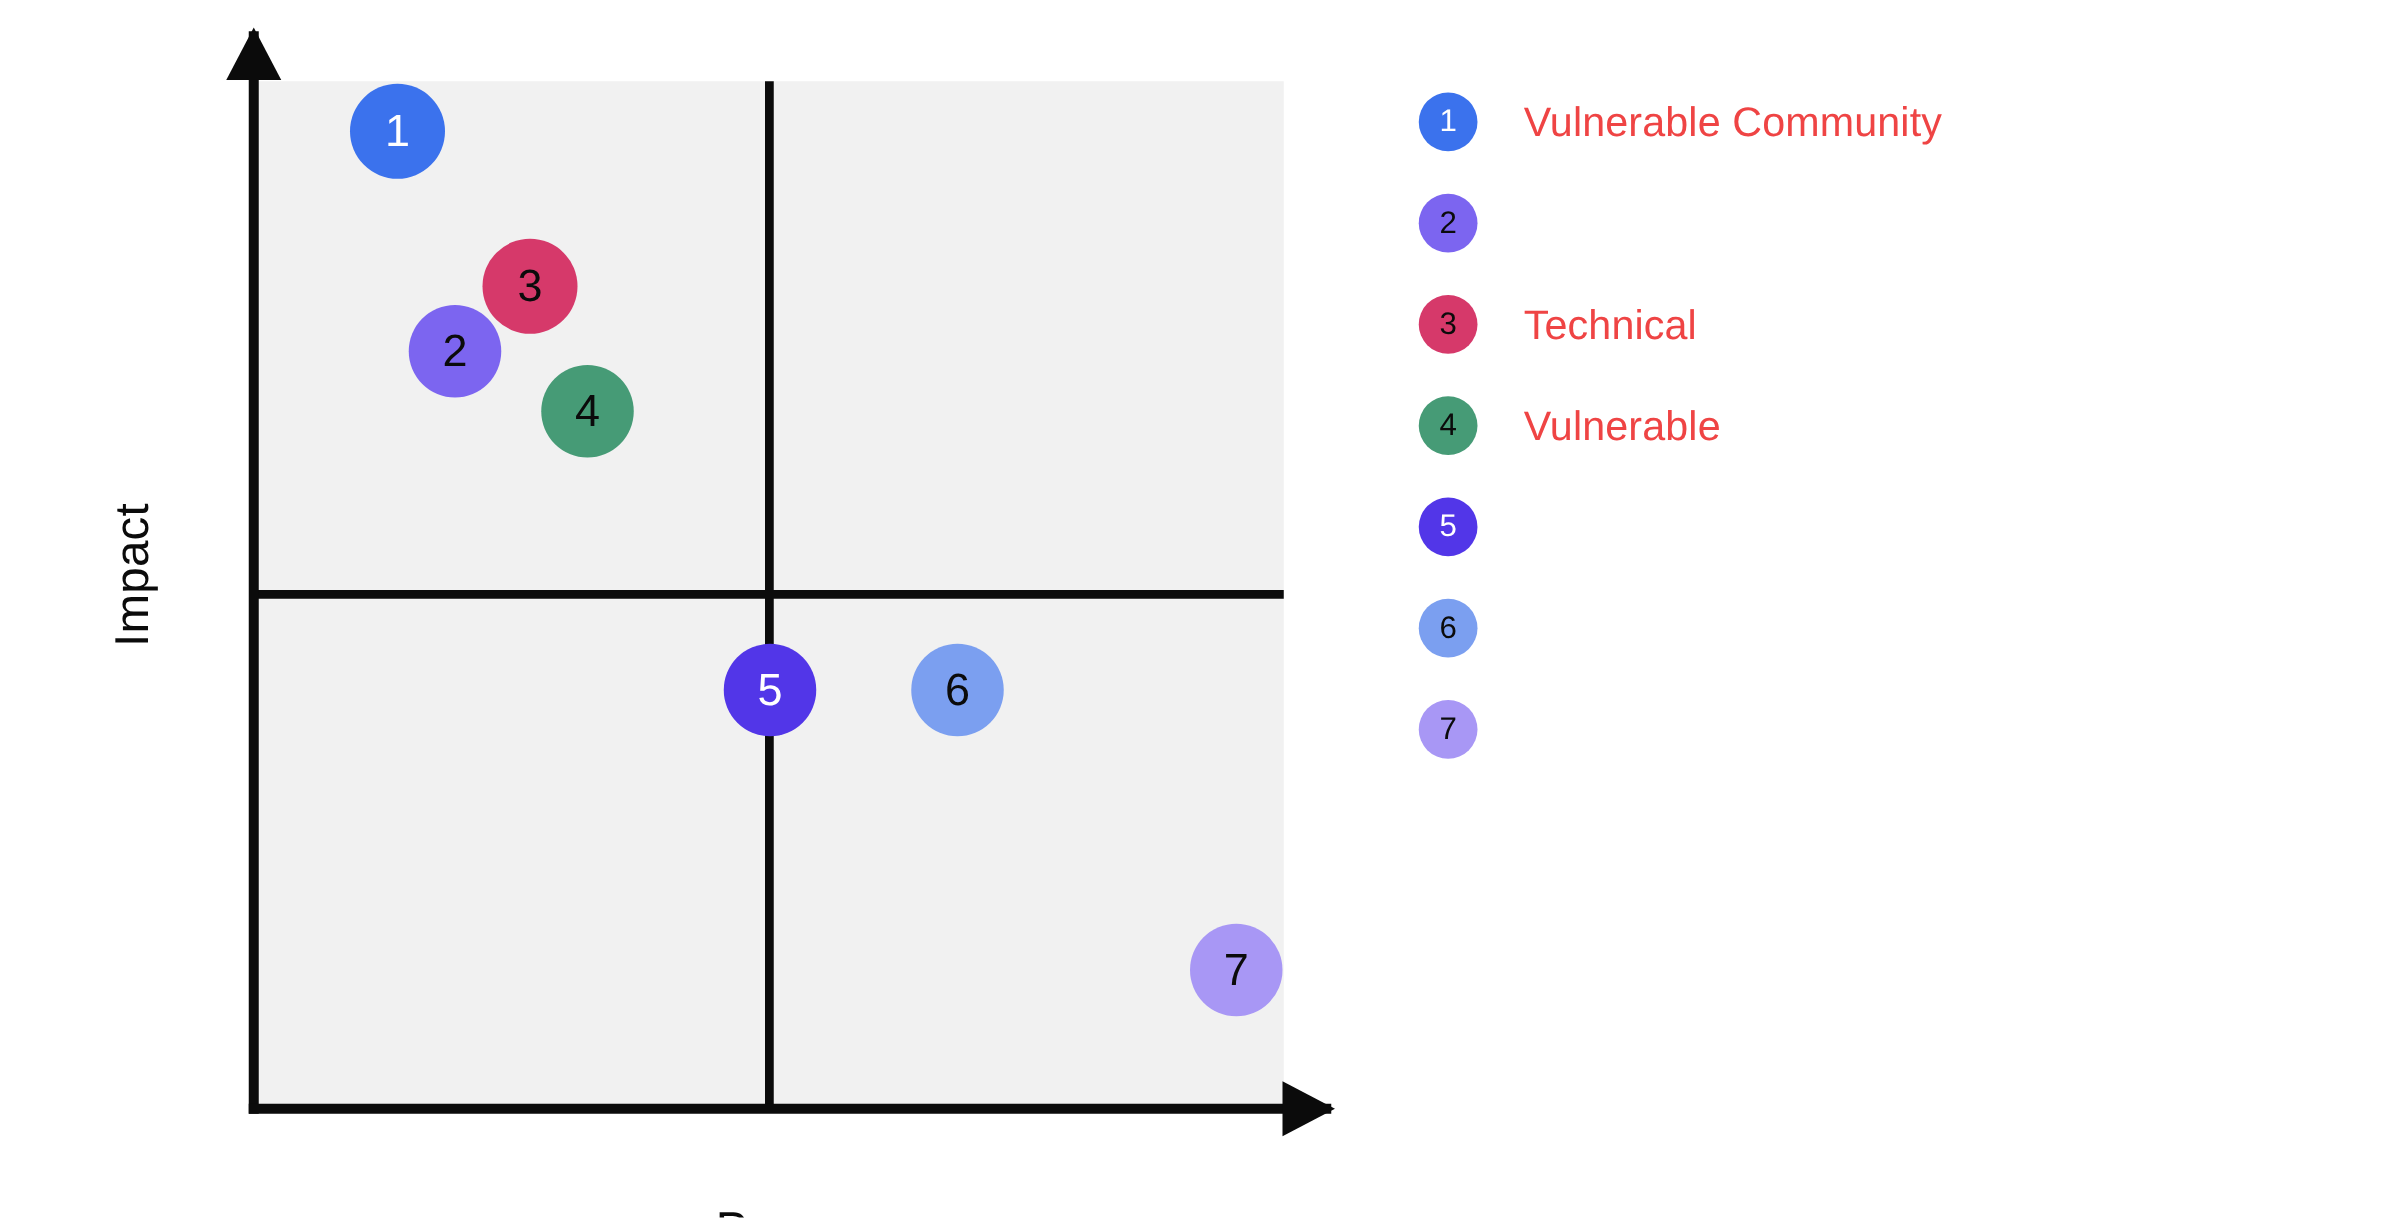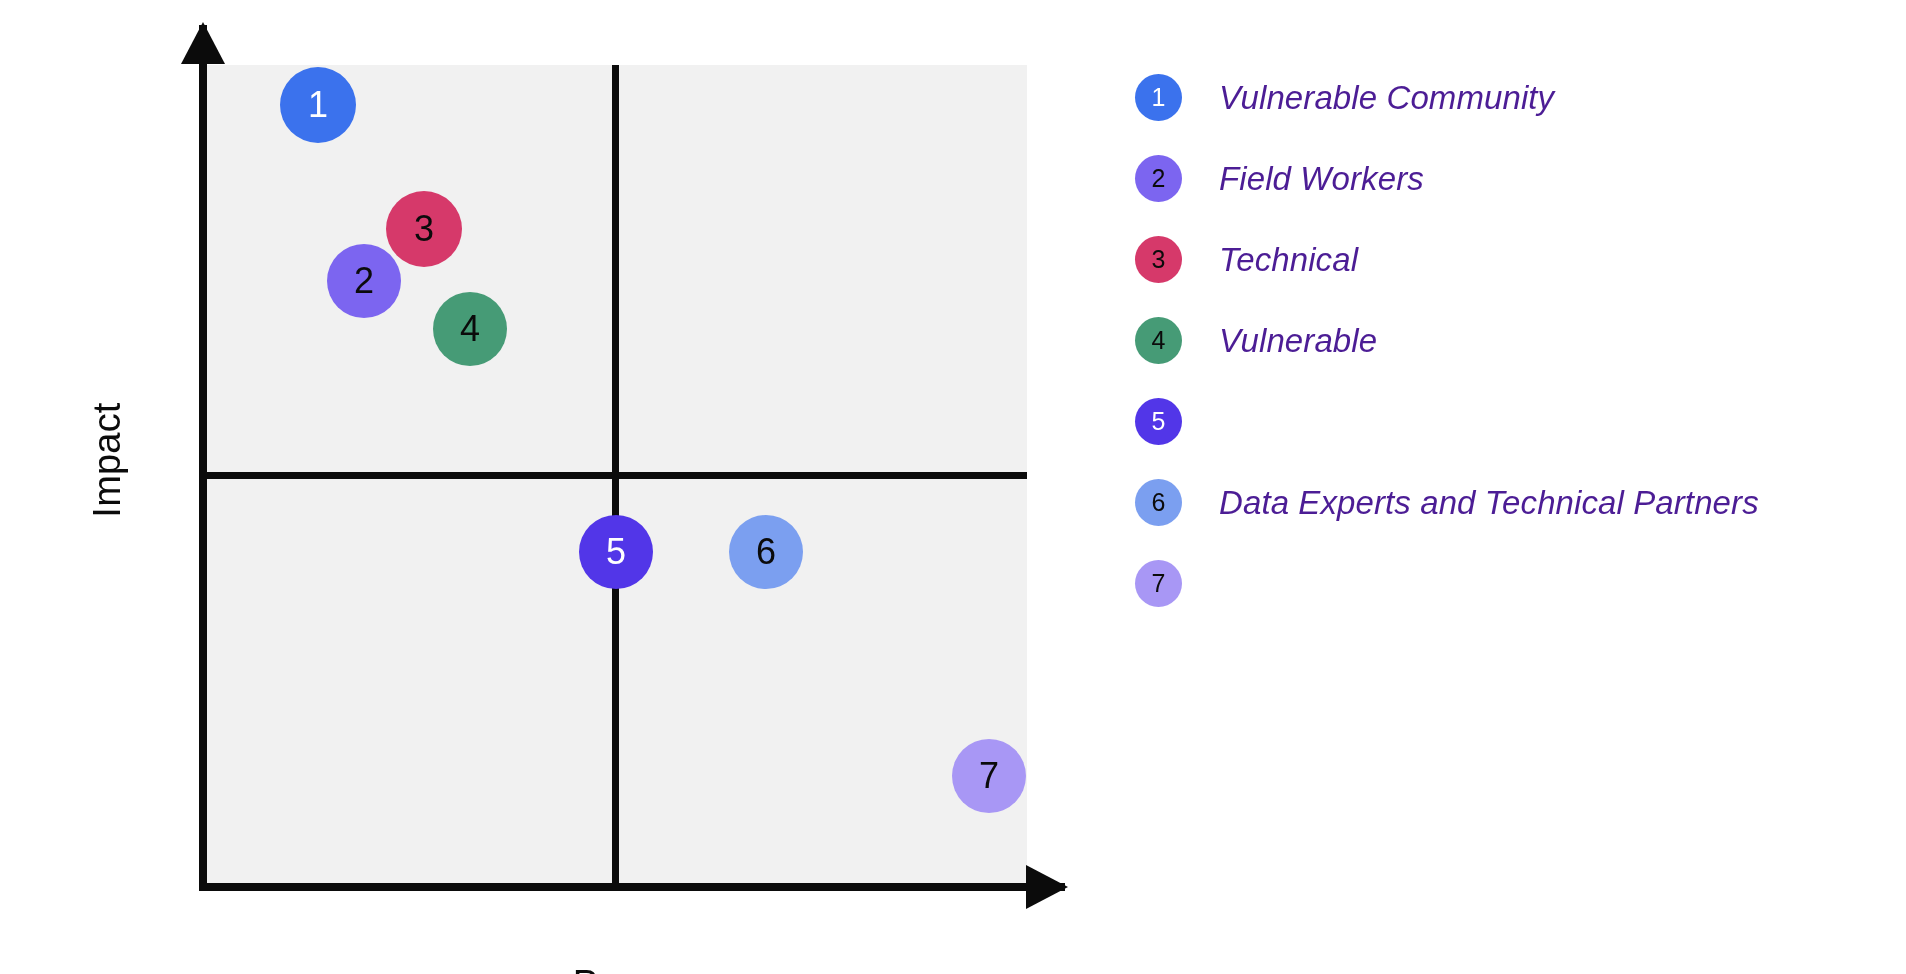--- a/index.html
+++ b/index.html
@@ -141,24 +141,23 @@
     align-items: center;
     justify-content: center;
     font-size: 25px;
     line-height: 1;
     flex: 0 0 auto;
     user-select: none;
   }
   .legend-label {
     margin-left: 37px;
     font-size: 33px;
-    color: #4c1d95;
+    color: #ef4444;
     white-space: nowrap;
     letter-spacing: 0.1px;
-    font-style: italic;
   }
 </style>
 </head>
 <body>
 
 <div id="stage">
 
   <div class="plot-wrap">
     <div class="plot-bg"></div>
     <div class="divider-v"></div>
@@ -182,35 +181,33 @@
       </div>
   </div>
 
   <div class="legend" id="legend-list">
       <div class="legend-item">
         <div class="legend-marker" style="background: rgb(59, 114, 237); color: rgb(255, 255, 255);">1</div>
         <div class="legend-label">Vulnerable Community</div>
       </div>
       <div class="legend-item">
         <div class="legend-marker" style="background: rgb(124, 101, 240); color: rgb(11, 11, 11);">2</div>
-        <div class="legend-label">Field Workers</div>
       </div>
       <div class="legend-item">
         <div class="legend-marker" style="background: rgb(214, 57, 106); color: rgb(11, 11, 11);">3</div>
         <div class="legend-label">Technical</div>
       </div>
       <div class="legend-item">
         <div class="legend-marker" style="background: rgb(70, 155, 118); color: rgb(11, 11, 11);">4</div>
         <div class="legend-label">Vulnerable</div>
       </div>
       <div class="legend-item">
         <div class="legend-marker" style="background: rgb(82, 54, 232); color: rgb(255, 255, 255);">5</div>
       </div>
       <div class="legend-item">
         <div class="legend-marker" style="background: rgb(123, 159, 240); color: rgb(11, 11, 11);">6</div>
-        <div class="legend-label">Data Experts and Technical Partners</div>
       </div>
       <div class="legend-item">
         <div class="legend-marker" style="background: rgb(168, 151, 245); color: rgb(11, 11, 11);">7</div>
       </div>
     </div>
 
 </div>
 
 </body></html>

